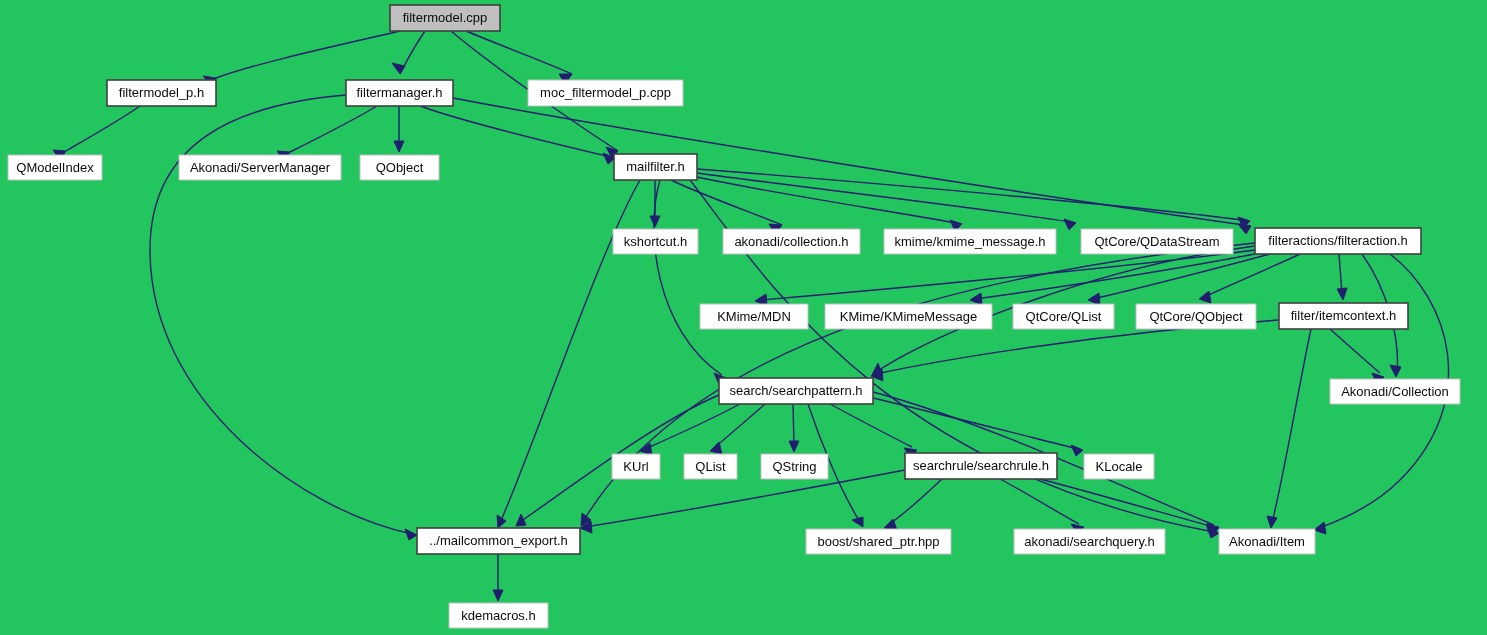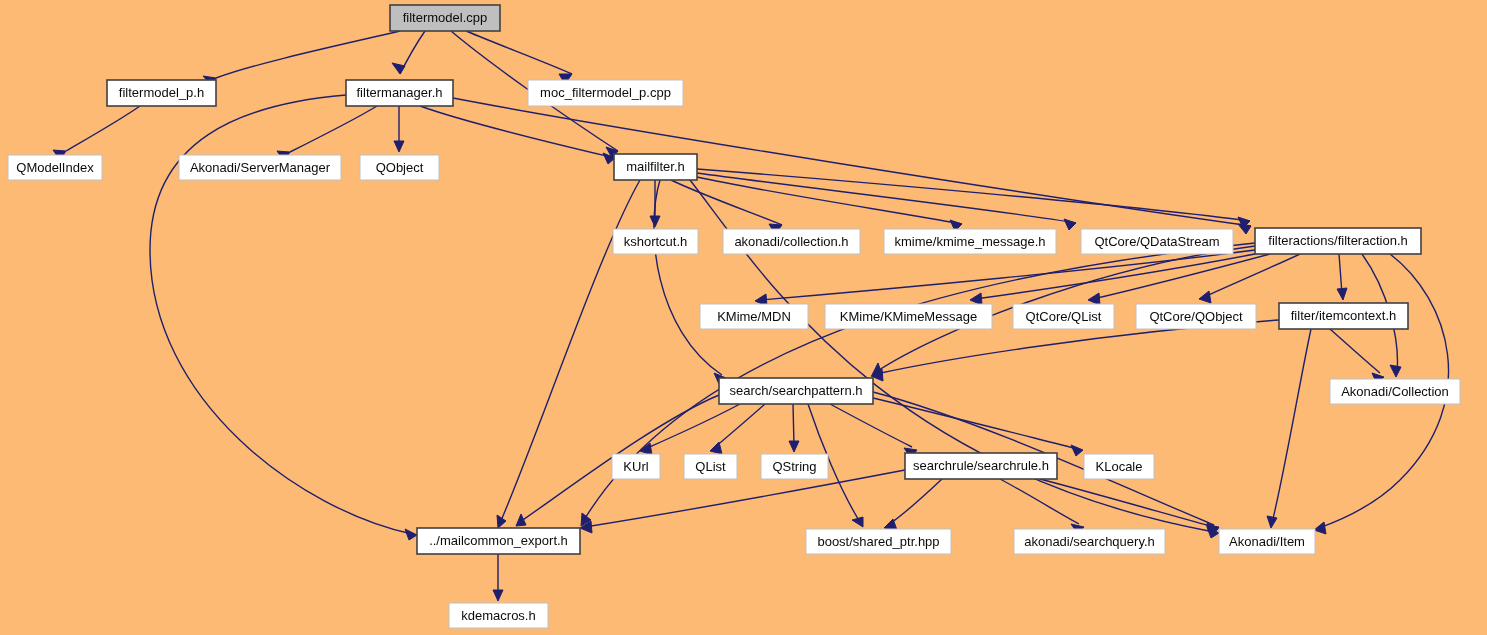--- a/index.html
+++ b/index.html
@@ -7,21 +7,21 @@
     padding: 0;
     background: #ffffff;
   }
   body {
     font-family: "Liberation Sans", sans-serif;
   }
   #graph-root {
     position: relative;
     width: 1487px;
     height: 635px;
-    background: #fdba74;
+    background: #22c55e;
     overflow: hidden;
   }
   #graph-svg {
     position: absolute;
     left: 0;
     top: 0;
     width: 1487px;
     height: 635px;
   }
   .edge-path {

